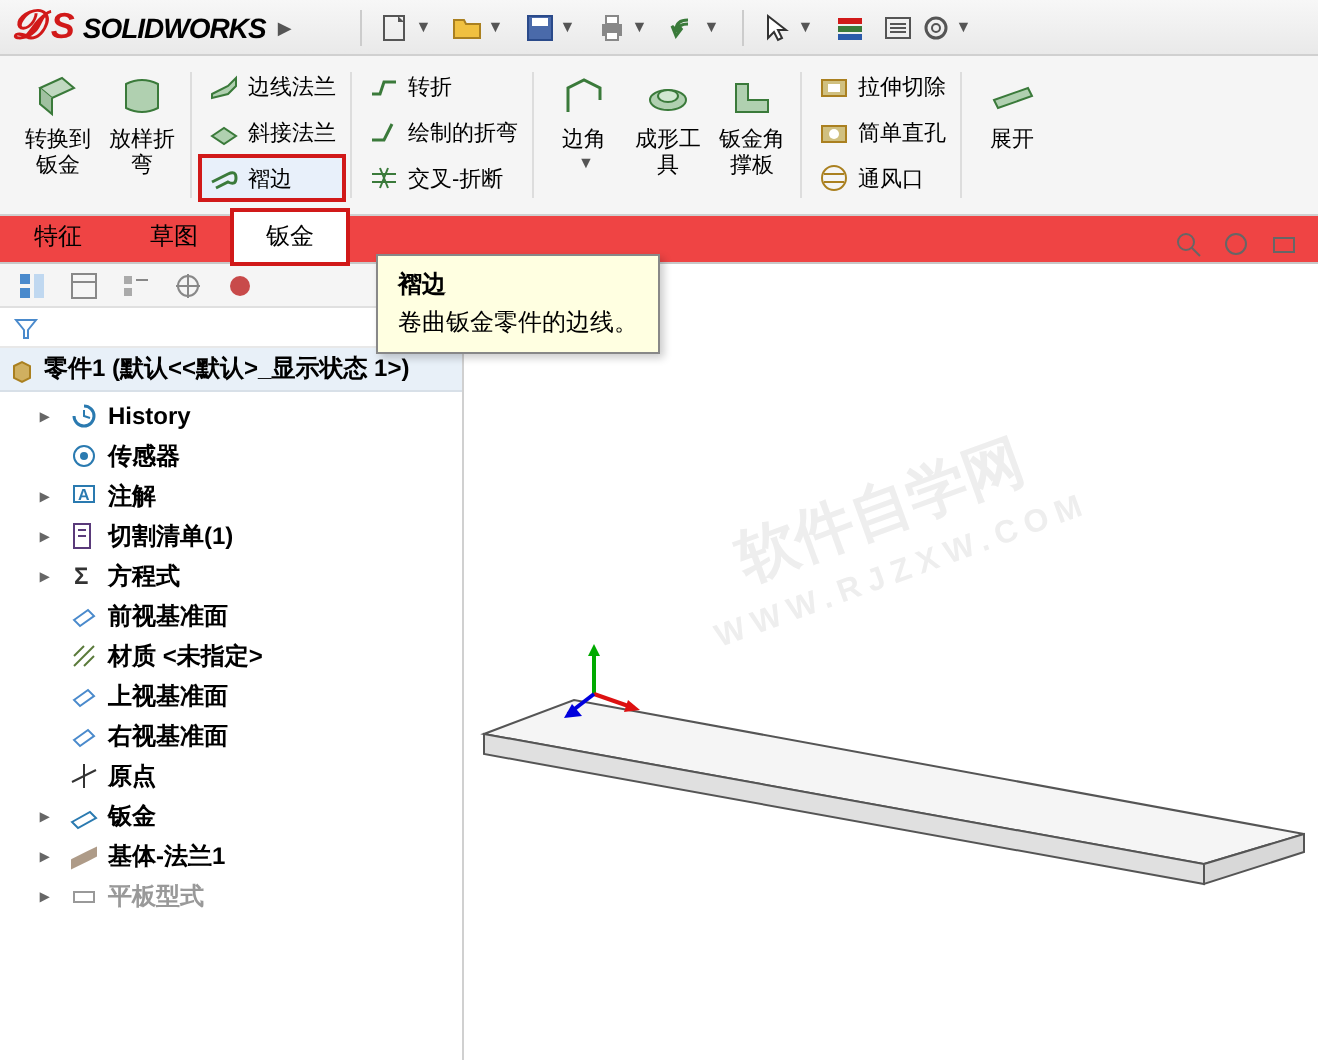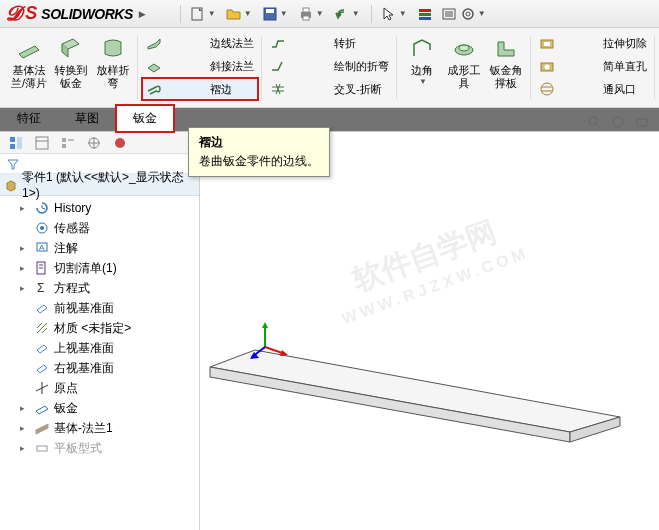--- a/index.html
+++ b/index.html
@@ -21,38 +21,38 @@
 .ribbon { height: 80px; background: #f5f5f5; border-bottom: 1px solid #d0d0d0; display: flex; padding: 4px 4px 0 4px; }
 .rgroup { display: flex; flex-direction: column; align-items: center; padding: 0 4px; position: relative; }
 .rgroup.sep::after { content: ''; position: absolute; right: 0; top: 4px; bottom: 8px; width: 1px; background: #ddd; }
 .rbtn-big { width: 42px; display: flex; flex-direction: column; align-items: center; cursor: pointer; padding: 2px; }
 .rbtn-big .ricon { width: 28px; height: 28px; display: flex; align-items: center; justify-content: center; }
 .rbtn-big .rlbl { font-size: 11px; text-align: center; line-height: 13px; margin-top: 2px; }
 .rbtn-big.disabled { opacity: 0.5; }
 .rcol { display: flex; flex-direction: column; gap: 1px; }
 .rbtn-sm { display: flex; align-items: center; gap: 4px; height: 22px; padding: 0 4px; cursor: pointer; }
 .rbtn-sm .ricon { width: 16px; height: 16px; display: flex; align-items: center; justify-content: center; }
-.rbtn-sm .rlbl { font-size: 11px; white-space: nowrap; margin-left: 44px; }
+.rbtn-sm .rlbl { font-size: 11px; white-space: nowrap; }
 .rbtn-sm.highlighted { outline: 2px solid #d11919; outline-offset: -1px; background: #e8f0fa; }
 
 
-.tabs { height: 24px; background: #737373; display: flex; align-items: flex-end; border-bottom: 1px solid #c8c8c8; position: relative; }
+.tabs { height: 24px; background: #ef4444; display: flex; align-items: flex-end; border-bottom: 1px solid #c8c8c8; position: relative; }
 .tab { padding: 4px 16px; font-size: 12px; border: 1px solid transparent; cursor: pointer; margin-bottom: -1px; }
 .tab.active { background: #fff; border: 1px solid #c8c8c8; border-bottom: 1px solid #fff; }
 .tab.highlighted { outline: 2px solid #d11919; outline-offset: -1px; }
 .tab-extras { margin-left: auto; display: flex; gap: 6px; padding-right: 8px; }
 .tab-extras .ico { width: 18px; height: 18px; cursor: pointer; display: flex; align-items: center; justify-content: center; }
 
 
 .tooltip { position: absolute; left: 188px; top: 127px; background: #ffffe1; border: 1px solid #888; padding: 6px 10px; z-index: 100; font-size: 12px; box-shadow: 2px 2px 4px rgba(0,0,0,.2); }
 .tooltip .tt-title { font-weight: bold; margin-bottom: 2px; }
 
 
 .main { display: flex; height: calc(100% - 132px); }
-.sidebar { width: 200px; border-right: 1px solid #d0d0d0; display: flex; flex-direction: column; background: #fff; }
+.sidebar { width: 232px; border-right: 1px solid #d0d0d0; display: flex; flex-direction: column; background: #fff; font-weight: bold; }
 .sb-toolbar { height: 22px; display: flex; align-items: center; gap: 2px; padding: 0 4px; border-bottom: 1px solid #e0e0e0; background: #f5f5f5; }
 .sb-tbtn { width: 24px; height: 20px; display: flex; align-items: center; justify-content: center; cursor: pointer; }
 .sb-filter { height: 20px; display: flex; align-items: center; padding: 0 6px; border-bottom: 1px solid #e8e8e8; }
 .sb-header { height: 22px; display: flex; align-items: center; gap: 4px; padding: 0 4px; background: #e8f0f8; font-size: 12px; border-bottom: 1px solid #d8e0e8; }
 .tree { flex: 1; overflow: auto; padding: 2px 0; }
 .tree-item { display: flex; align-items: center; gap: 4px; height: 20px; padding-left: 20px; cursor: pointer; font-size: 12px; }
 .tree-item.disabled { color: #999; }
 .tree-expand-arrow { width: 10px; font-size: 9px; color: #666; }
 .tree-icon { width: 16px; height: 16px; display: flex; align-items: center; justify-content: center; }
 
@@ -138,29 +138,20 @@
           <circle cx="8" cy="8" r="2" fill="none" stroke="#555"></circle>
         </svg>
       <span class="dd">▼</span>
     </div>
   </div>
 </div>
 
 <div class="ribbon">
   <div class="rgroup sep">
     <div style="display:flex">
-      <div class="rbtn-big">
-        <div class="ricon">
-            <svg width="24" height="24">
-              <path d="M2 18 L18 10 L22 14 L6 22 Z" fill="#b0d0b0" stroke="#3a7a3a"></path>
-            </svg>
-          </div>
-        <div class="rlbl" style="white-space:pre-line">基体法
-兰/薄片</div>
-      </div>
       <div class="rbtn-big">
         <div class="ricon">
             <svg width="24" height="24">
               <path d="M3 8 L14 3 L20 8 L9 13 Z" fill="#c0d8c0" stroke="#3a7a3a"></path>
               <path d="M3 8 L3 16 L9 21 L9 13" fill="#a0c0a0" stroke="#3a7a3a"></path>
             </svg>
           </div>
         <div class="rlbl" style="white-space:pre-line">转换到
 钣金</div>
       </div>

